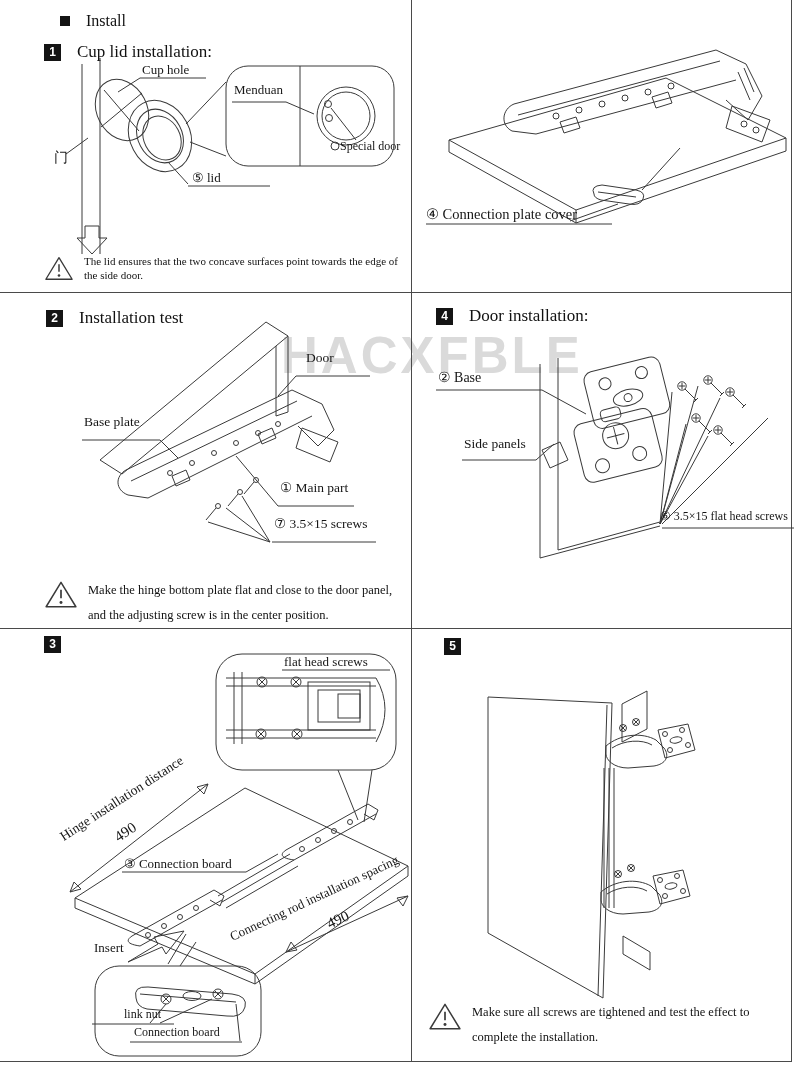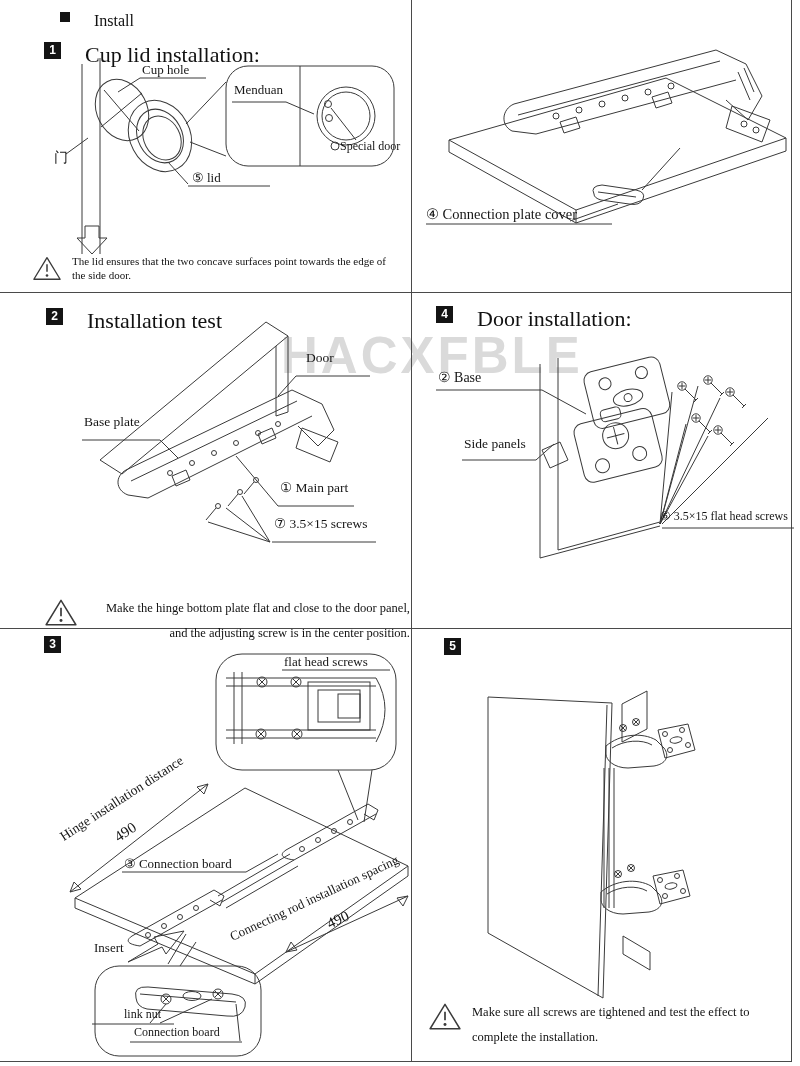--- a/index.html
+++ b/index.html
@@ -1,26 +1,26 @@
 <!DOCTYPE html>
 <html><head>
 <meta charset="utf-8">
 <style>
   html,body{margin:0;padding:0;background:#fff;}
   .page{position:relative;width:800px;height:1066px;background:#fff;overflow:hidden;
         font-family:"Liberation Serif",serif;color:#111;}
   .divider{position:absolute;background:#4a4a4a;}
   .watermark{position:absolute;left:281px;top:326px;font-family:"Liberation Sans",sans-serif;
         font-size:51px;letter-spacing:3px;color:#dadada;font-weight:700;z-index:0;}
-  .sec-head{position:absolute;display:flex;align-items:flex-start;gap:24px;z-index:3;}
+  .sec-head{position:absolute;display:flex;align-items:center;gap:16px;z-index:3;}
   .badge{display:inline-block;width:17px;height:17px;background:#141414;color:#fff;
         font-family:"Liberation Sans",sans-serif;font-size:12px;font-weight:bold;
         text-align:center;line-height:17px;}
   .sq{display:inline-block;width:10px;height:10px;background:#141414;}
-  .sec-title{font-size:22px;white-space:nowrap;}
+  .sec-title{font-size:17px;white-space:nowrap;}
   .warn{position:absolute;display:flex;align-items:flex-start;gap:10px;z-index:3;}
   .warn svg{flex:0 0 auto;}
   .warn-text{font-size:11px;line-height:14px;}
   .warn-text.big{font-size:12.5px;line-height:25px;}
   svg.diag{position:absolute;overflow:visible;z-index:2;}
   svg.diag text{font-family:"Liberation Serif",serif;fill:#161616;}
   svg.diag line, svg.diag path, svg.diag rect, svg.diag circle, svg.diag ellipse{
         stroke:#3a3a3a;fill:none;stroke-width:1;}
 </style>
 </head>
@@ -81,21 +81,21 @@
         <line x1="102" y1="20" x2="80" y2="34"></line>
     </g>
     <path d="M47,168 h14 v12 h8 l-15,16 -15,-16 h8 z"></path>
     <text x="16" y="104" font-size="14">门</text>
     <text x="104" y="16" font-size="13">Cup hole</text>
     <text x="196" y="36" font-size="13">Menduan</text>
     <text x="302" y="92" font-size="12">Special door</text>
     <text x="154" y="124" font-size="13">⑤ lid</text>
   </svg>
 
-  <div class="warn" style="left:32px;top:254px;width:360px;">
+  <div class="warn" style="left:44px;top:254px;width:360px;">
     <svg width="30" height="28" viewBox="0 0 32 28">
       <path d="M16,3 L30,26 L2,26 Z" fill="none" stroke="#3a3a3a" stroke-width="1.4" stroke-linejoin="round"></path>
       <line x1="16" y1="10" x2="16" y2="18" stroke="#3a3a3a" stroke-width="1.6"></line>
       <circle cx="16" cy="22" r="1.4" fill="#3a3a3a" stroke="none"></circle>
     </svg>
     <div class="warn-text" style="width:330px">The lid ensures that the two concave surfaces point towards the edge of the side door.</div>
   </div>
 
   <svg class="diag" style="left:414px;top:8px;" width="382" height="252" viewBox="0 0 382 252">
     <g>
@@ -183,21 +183,21 @@
       <line x1="230" y1="226" x2="168" y2="206"></line>
         <line x1="230" y1="226" x2="186" y2="192"></line>
         <line x1="230" y1="226" x2="202" y2="180"></line>
     </g>
     <text x="266" y="46" font-size="13.5">Door</text>
     <text x="44" y="110" font-size="13.5">Base plate</text>
     <text x="240" y="176" font-size="13.5">① Main part</text>
     <text x="234" y="212" font-size="13.5">⑦ 3.5×15 screws</text>
   </svg>
 
-  <div class="warn" style="left:44px;top:596px;width:366px;text-align:right;">
+  <div class="warn" style="left:44px;top:578px;width:366px;">
     <svg width="34" height="32" viewBox="0 0 32 28">
       <path d="M16,3 L30,26 L2,26 Z" fill="none" stroke="#3a3a3a" stroke-width="1.4" stroke-linejoin="round"></path>
       <line x1="16" y1="10" x2="16" y2="18" stroke="#3a3a3a" stroke-width="1.6"></line>
       <circle cx="16" cy="22" r="1.4" fill="#3a3a3a" stroke="none"></circle>
     </svg>
     <div class="warn-text big" style="width:322px">Make the hinge bottom plate flat and close to the door panel, and the adjusting screw is in the center position.</div>
   </div>
 
   <div class="sec-head" style="left:436px;top:306px;">
     <span class="badge">4</span>

